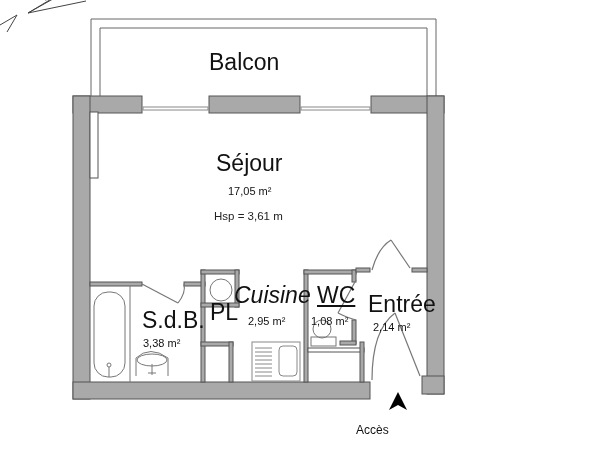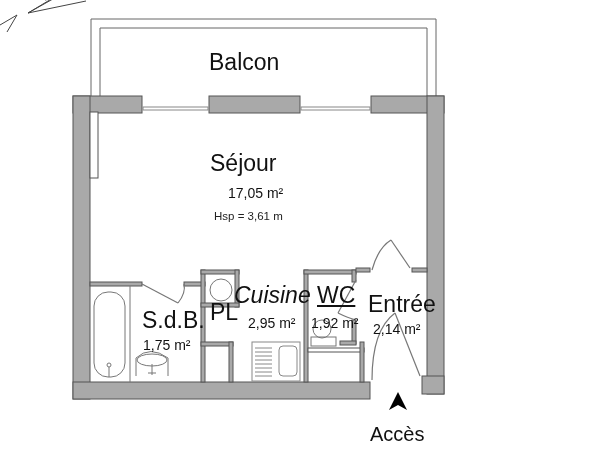--- a/index.html
+++ b/index.html
@@ -1,20 +1,20 @@
 <!DOCTYPE html>
 <html><head>
 <meta charset="utf-8">
 <style>
   html, body { margin:0; padding:0; background:#ffffff; }
   body { width:600px; height:450px; position:relative; overflow:hidden; font-family:"Liberation Sans", sans-serif; }
   #plan { position:absolute; left:0; top:0; width:600px; height:450px; }
   .lbl { position:absolute; color:#111; white-space:nowrap; font-family:"Liberation Sans", sans-serif; }
   .room { font-size:23px; }
-  .area { font-size:14px; }
+  .area { font-size:11px; }
   .hsp { font-size:11.5px; color:#222; }
 </style>
 </head>
 <body>
 
 <svg id="plan" viewBox="0 0 600 450">
 
   <g fill="none" stroke="#444" stroke-width="1">
     <polyline points="7,32 17,15 0,25"></polyline>
     <polyline points="28,13 53,-2 45,0"></polyline>
@@ -122,30 +122,30 @@
   <g fill="none" stroke="#777" stroke-width="1">
     <circle cx="322" cy="329" r="9"></circle>
     <rect x="311" y="337" width="25" height="9"></rect>
   </g>
 
   <polygon points="398,392 389,410 398,405 407,410" fill="#000"></polygon>
 </svg>
 
 <div class="lbl room" style="left:209px;top:49px;">Balcon</div>
 
-<div class="lbl room" style="left:210px;top:150px;">Séjour</div>
+<div class="lbl room" style="left:216px;top:150px;">Séjour</div>
 <div class="lbl area" style="left:228px;top:185px;">17,05 m²</div>
 <div class="lbl hsp" style="left:214px;top:210px;">Hsp = 3,61 m</div>
 
 <div class="lbl room" style="left:210px;top:299px;">PL</div>
 <div class="lbl room" style="left:234px;top:282px;font-style:italic;">Cuisine</div>
 <div class="lbl area" style="left:248px;top:315px;">2,95 m²</div>
 
 <div class="lbl room" style="left:317px;top:282px;text-decoration:underline;">WC</div>
-<div class="lbl area" style="left:311px;top:315px;">1,92 m²</div>
+<div class="lbl area" style="left:311px;top:315px;">1,08 m²</div>
 
 <div class="lbl room" style="left:368px;top:291px;">Entrée</div>
 <div class="lbl area" style="left:373px;top:321px;text-align:right;">2,14 m²</div>
 
 <div class="lbl room" style="left:142px;top:307px;">S.d.B.</div>
-<div class="lbl area" style="left:143px;top:337px;">1,75 m²</div>
+<div class="lbl area" style="left:143px;top:337px;">3,38 m²</div>
 
-<div class="lbl room" style="left:370px;top:423px;font-size:20px;">Accès</div>
+<div class="lbl room" style="left:356px;top:423px;font-size:12px;">Accès</div>
 
 </body></html>

